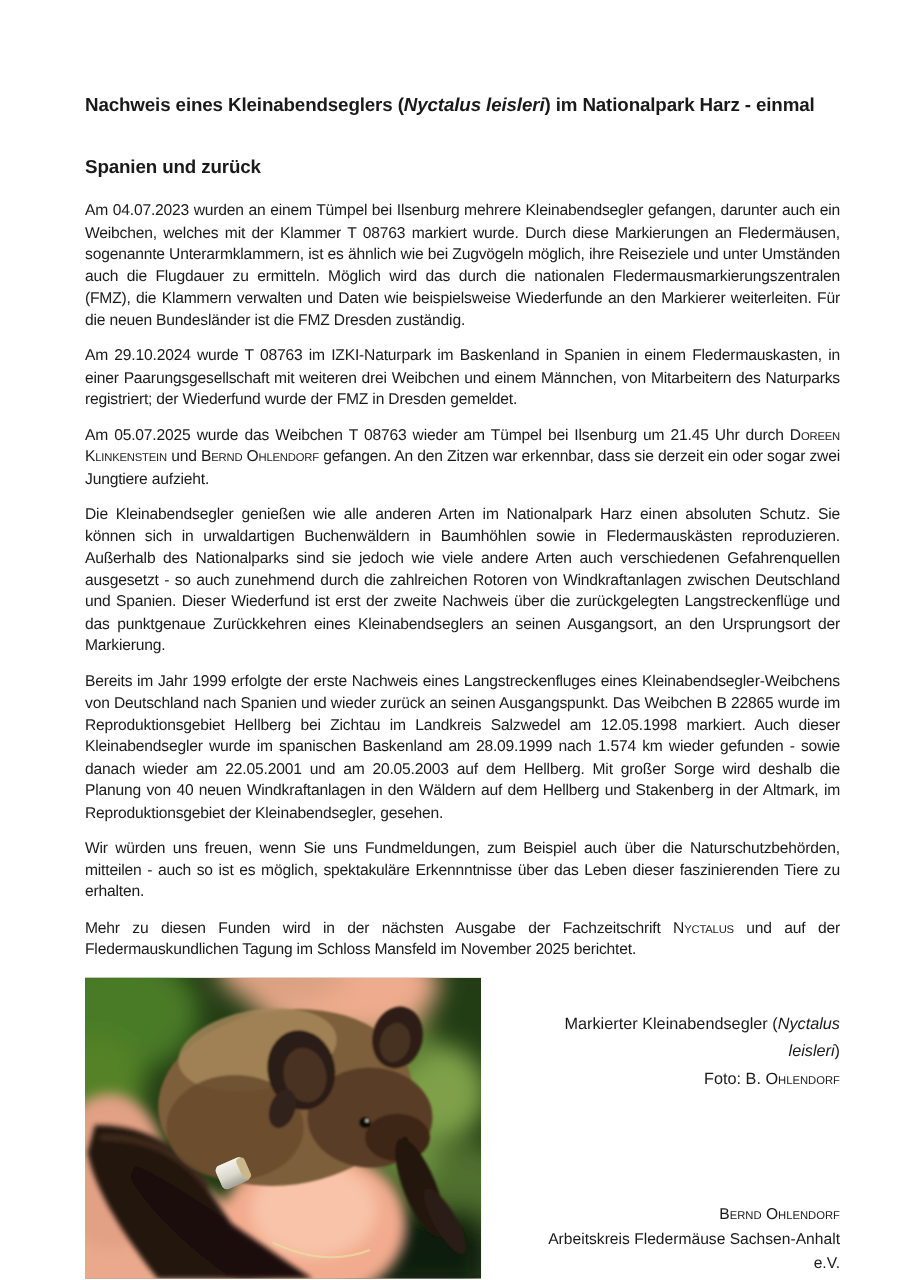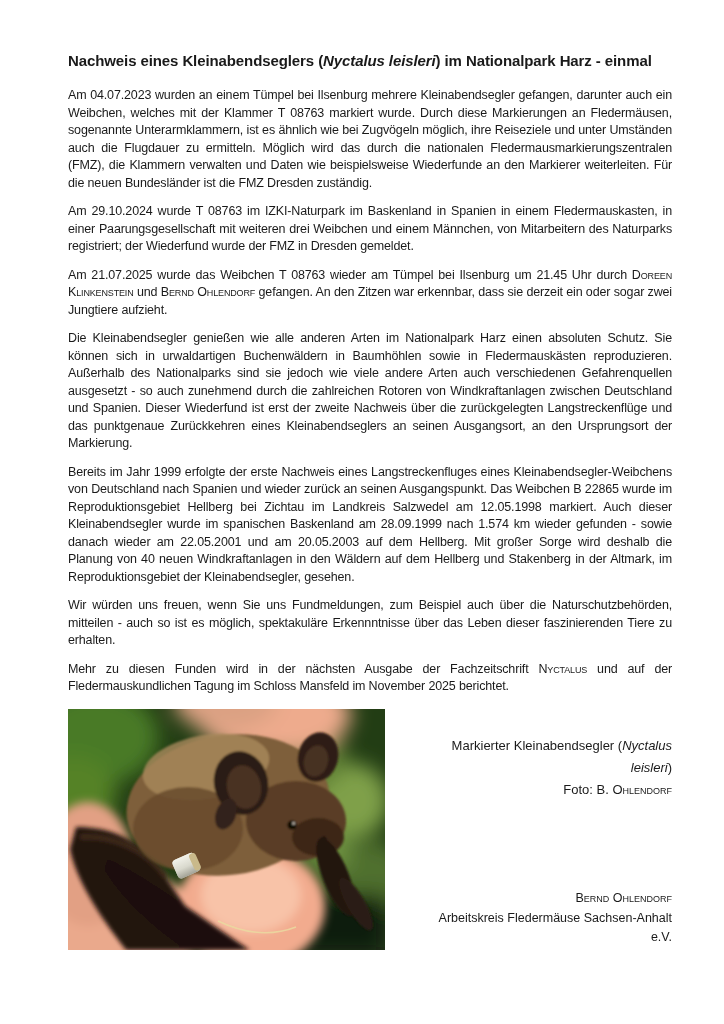--- a/index.html
+++ b/index.html
@@ -15,21 +15,21 @@
     width: 724px; height: 1024px;
     padding: 48px 52px 0 68px;
   }
   .title {
     font-size: 15px;
     font-weight: bold;
     line-height: 25px;
     margin: 0 0 14px 0;
     letter-spacing: -0.1px;
   }
-  .title .tline { display: block; white-space: nowrap; }
+  .title .tline { display: block; white-space: nowrap; margin-top: 24px; }
   .body-p {
     font-size: 12.5px;
     line-height: 17.5px;
     text-align: justify;
     margin: 0 0 11px 0;
     letter-spacing: -0.15px;
   }
   .seg-n  { }
   .seg-b  { font-weight: bold; }
   .seg-i  { font-style: italic; }
@@ -58,25 +58,26 @@
   .caption { font-size: 13px; line-height: 22px; }
   .signature { font-size: 12.5px; line-height: 19.5px; padding-bottom: 2px; }
 </style>
 </head>
 <body>
 
 <div class="page">
 
   <h1 class="title">
     <span class="tline"><span class="seg-b">Nachweis eines Kleinabendseglers (</span><span class="seg-bi">Nyctalus leisleri</span><span class="seg-b">) im Nationalpark Harz - einmal</span></span>
+    <span class="tline"><span class="seg-b">Spanien und zurück</span></span>
   </h1>
 
   <p class="body-p"><span class="seg-n">Am 04.07.2023 wurden an einem Tümpel bei Ilsenburg mehrere Kleinabendsegler gefangen, darunter auch ein Weibchen, welches mit der Klammer T 08763 markiert wurde. Durch diese Markierungen an Fledermäusen, sogenannte Unterarmklammern, ist es ähnlich wie bei Zugvögeln möglich, ihre Reiseziele und unter Umständen auch die Flugdauer zu ermitteln. Möglich wird das durch die nationalen Fledermausmarkierungszentralen (FMZ), die Klammern verwalten und Daten wie beispielsweise Wiederfunde an den Markierer weiterleiten. Für die neuen Bundesländer ist die FMZ Dresden zuständig.</span></p>
   <p class="body-p"><span class="seg-n">Am 29.10.2024 wurde T 08763 im IZKI-Naturpark im Baskenland in Spanien in einem Fledermauskasten, in einer Paarungsgesellschaft mit weiteren drei Weibchen und einem Männchen, von Mitarbeitern des Naturparks registriert; der Wiederfund wurde der FMZ in Dresden gemeldet.</span></p>
-  <p class="body-p"><span class="seg-n">Am 21.07.2025 wurde das Weibchen T 08763 wieder am Tümpel bei Ilsenburg um 21.45 Uhr durch </span><span class="seg-sc">Doreen Klinkenstein</span><span class="seg-n"> und </span><span class="seg-sc">Bernd Ohlendorf</span><span class="seg-n"> gefangen. An den Zitzen war erkennbar, dass sie derzeit ein oder sogar zwei Jungtiere aufzieht.</span></p>
+  <p class="body-p"><span class="seg-n">Am 05.07.2025 wurde das Weibchen T 08763 wieder am Tümpel bei Ilsenburg um 21.45 Uhr durch </span><span class="seg-sc">Doreen Klinkenstein</span><span class="seg-n"> und </span><span class="seg-sc">Bernd Ohlendorf</span><span class="seg-n"> gefangen. An den Zitzen war erkennbar, dass sie derzeit ein oder sogar zwei Jungtiere aufzieht.</span></p>
   <p class="body-p"><span class="seg-n">Die Kleinabendsegler genießen wie alle anderen Arten im Nationalpark Harz einen absoluten Schutz. Sie können sich in urwaldartigen Buchenwäldern in Baumhöhlen sowie in Fledermauskästen reproduzieren. Außerhalb des Nationalparks sind sie jedoch wie viele andere Arten auch verschiedenen Gefahrenquellen ausgesetzt - so auch zunehmend durch die zahlreichen Rotoren von Windkraftanlagen zwischen Deutschland und Spanien. Dieser Wiederfund ist erst der zweite Nachweis über die zurückgelegten Langstreckenflüge und das punktgenaue Zurückkehren eines Kleinabendseglers an seinen Ausgangsort, an den Ursprungsort der Markierung.</span></p>
   <p class="body-p"><span class="seg-n">Bereits im Jahr 1999 erfolgte der erste Nachweis eines Langstreckenfluges eines Kleinabendsegler-Weibchens von Deutschland nach Spanien und wieder zurück an seinen Ausgangspunkt. Das Weibchen B 22865 wurde im Reproduktionsgebiet Hellberg bei Zichtau im Landkreis Salzwedel am 12.05.1998 markiert. Auch dieser Kleinabendsegler wurde im spanischen Baskenland am 28.09.1999 nach 1.574 km wieder gefunden - sowie danach wieder am 22.05.2001 und am 20.05.2003 auf dem Hellberg. Mit großer Sorge wird deshalb die Planung von 40 neuen Windkraftanlagen in den Wäldern auf dem Hellberg und Stakenberg in der Altmark, im Reproduktionsgebiet der Kleinabendsegler, gesehen.</span></p>
   <p class="body-p"><span class="seg-n">Wir würden uns freuen, wenn Sie uns Fundmeldungen, zum Beispiel auch über die Naturschutzbehörden, mitteilen - auch so ist es möglich, spektakuläre Erkennntnisse über das Leben dieser faszinierenden Tiere zu erhalten.</span></p>
   <p class="body-p"><span class="seg-n">Mehr zu diesen Funden wird in der nächsten Ausgabe der Fachzeitschrift </span><span class="seg-sc">Nyctalus</span><span class="seg-n"> und auf der Fledermauskundlichen Tagung im Schloss Mansfeld im November 2025 berichtet.</span></p>
 
   <div class="figure-row">
 
     <div class="photo-frame">
       <svg width="317" height="241" viewBox="0 0 317 241" xmlns="http://www.w3.org/2000/svg">
         <defs>

